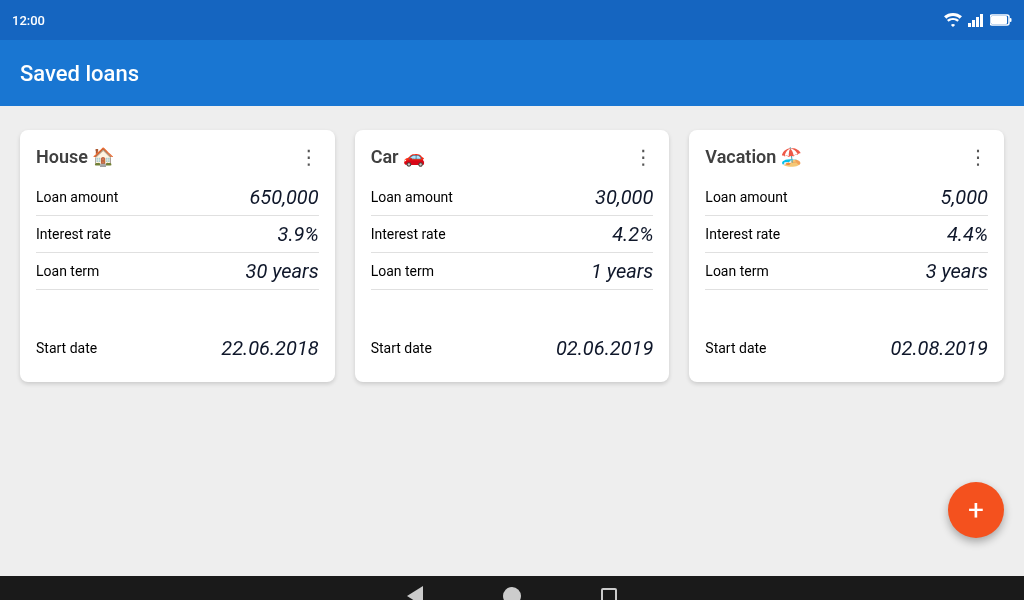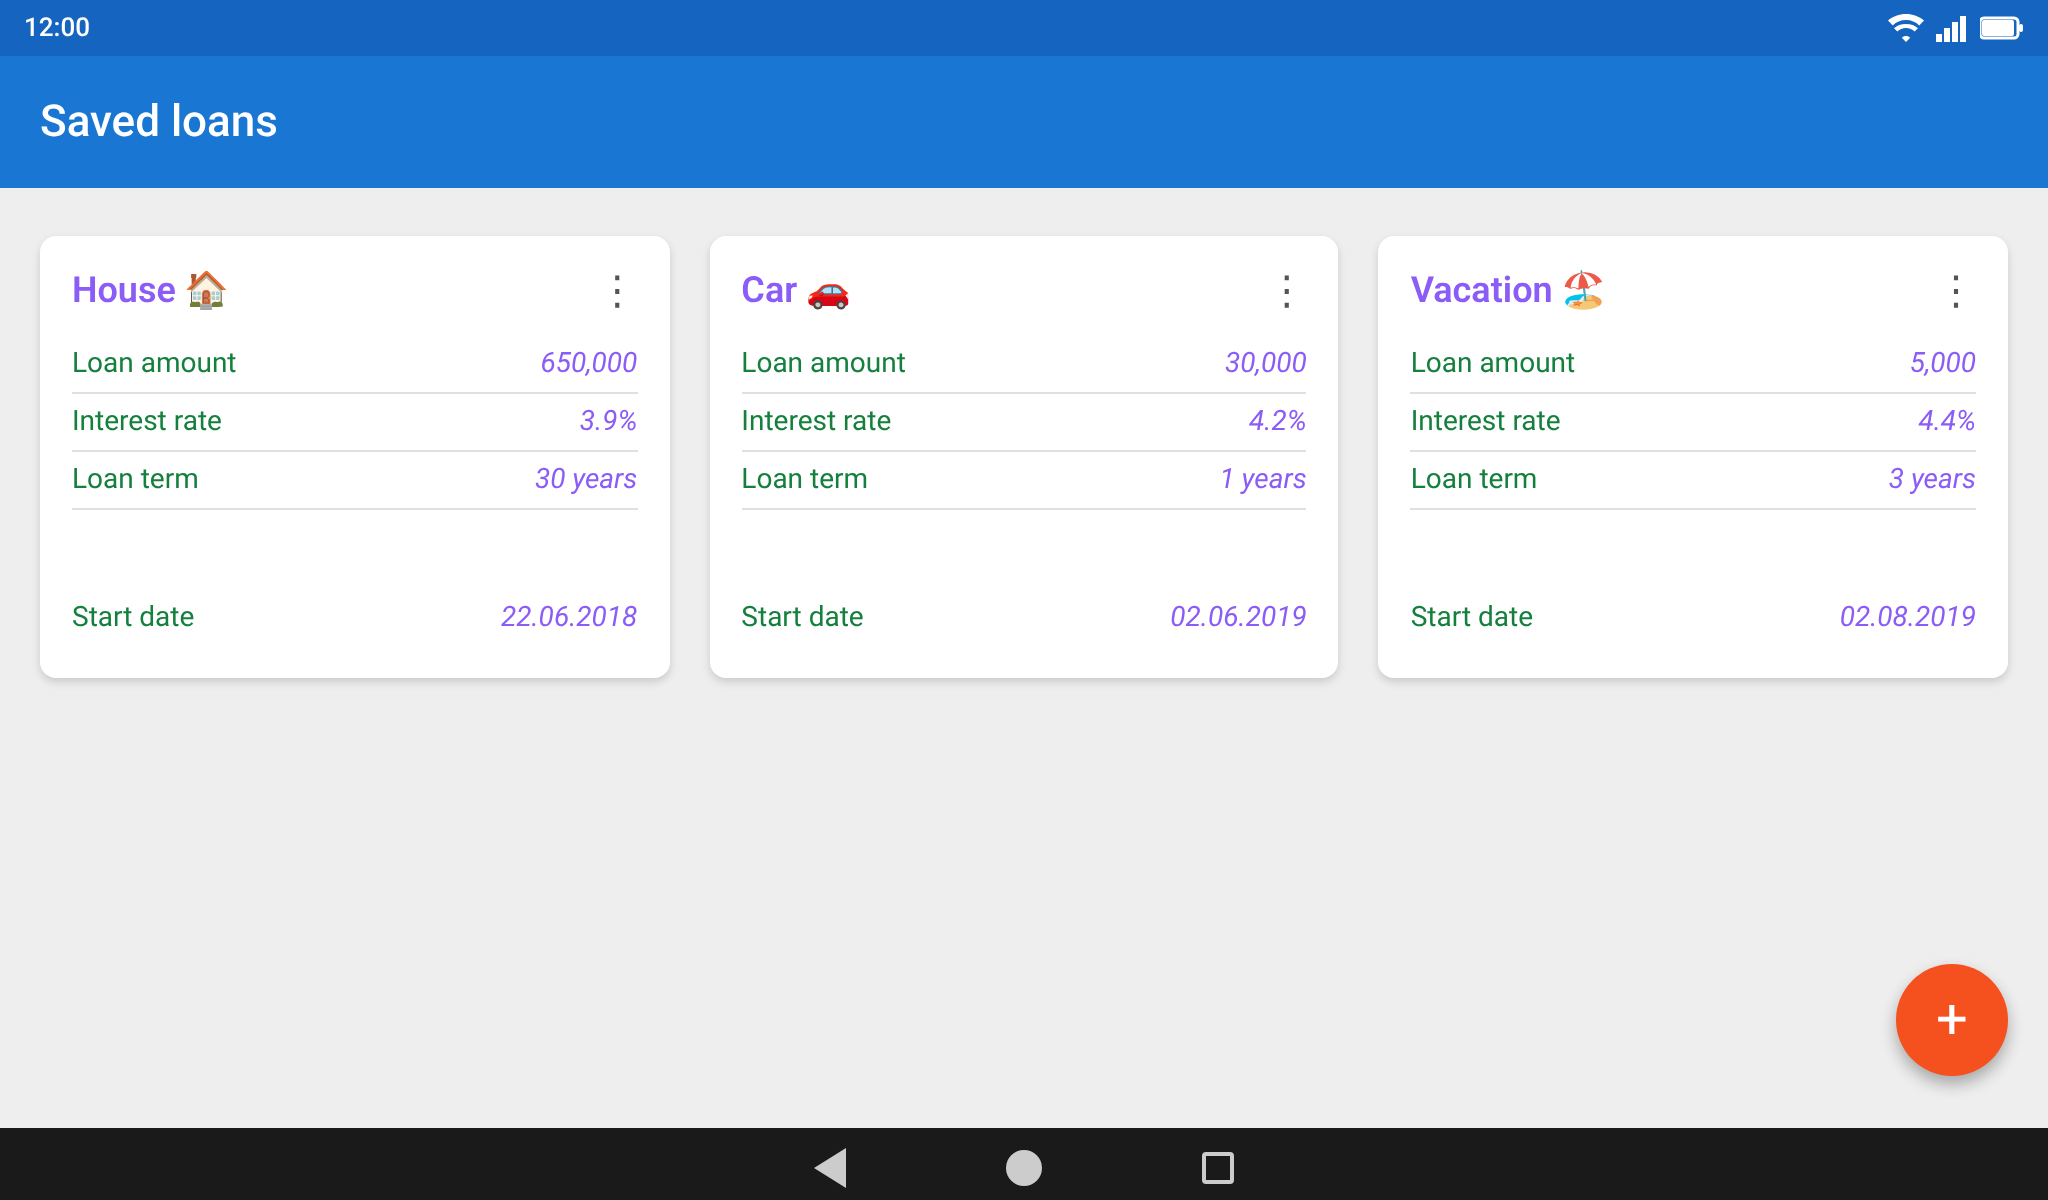--- a/index.html
+++ b/index.html
@@ -8,21 +8,21 @@
       height: 600px;
       font-family: 'Roboto', Arial, sans-serif;
       background: #e0e0e0;
       overflow: hidden;
       position: relative;
     }
 
     
     .status-bar {
       background: #1565c0;
-      height: 28px;
+      height: 40px;
       display: flex;
       align-items: center;
       justify-content: space-between;
       padding: 0 12px;
       color: white;
       font-size: 13px;
       font-weight: 500;
     }
     .status-icons {
       display: flex;
@@ -64,21 +64,21 @@
     }
     .card-header {
       display: flex;
       justify-content: space-between;
       align-items: center;
       margin-bottom: 12px;
     }
     .card-title {
       font-size: 18px;
       font-weight: 600;
-      color: #8b5cf6;
+      color: #404040;
     }
     .more-icon {
       color: #555;
       font-size: 20px;
       cursor: pointer;
       line-height: 1;
       letter-spacing: 0;
     }
     .card-row {
       display: flex;
@@ -86,25 +86,25 @@
       align-items: center;
       padding: 6px 0;
       border-bottom: 1px solid #e0e0e0;
     }
     .card-row:last-child {
       border-bottom: none;
       margin-top: 40px;
     }
     .row-label {
       font-size: 14px;
-      color: #15803d;
+      color: #000000;
     }
     .row-value {
-      font-size: 14px;
-      color: #8b5cf6;
+      font-size: 20px;
+      color: #0f172a;
       font-style: italic;
     }
 
     
     .fab {
       position: absolute;
       bottom: 62px;
       right: 20px;
       width: 56px;
       height: 56px;

